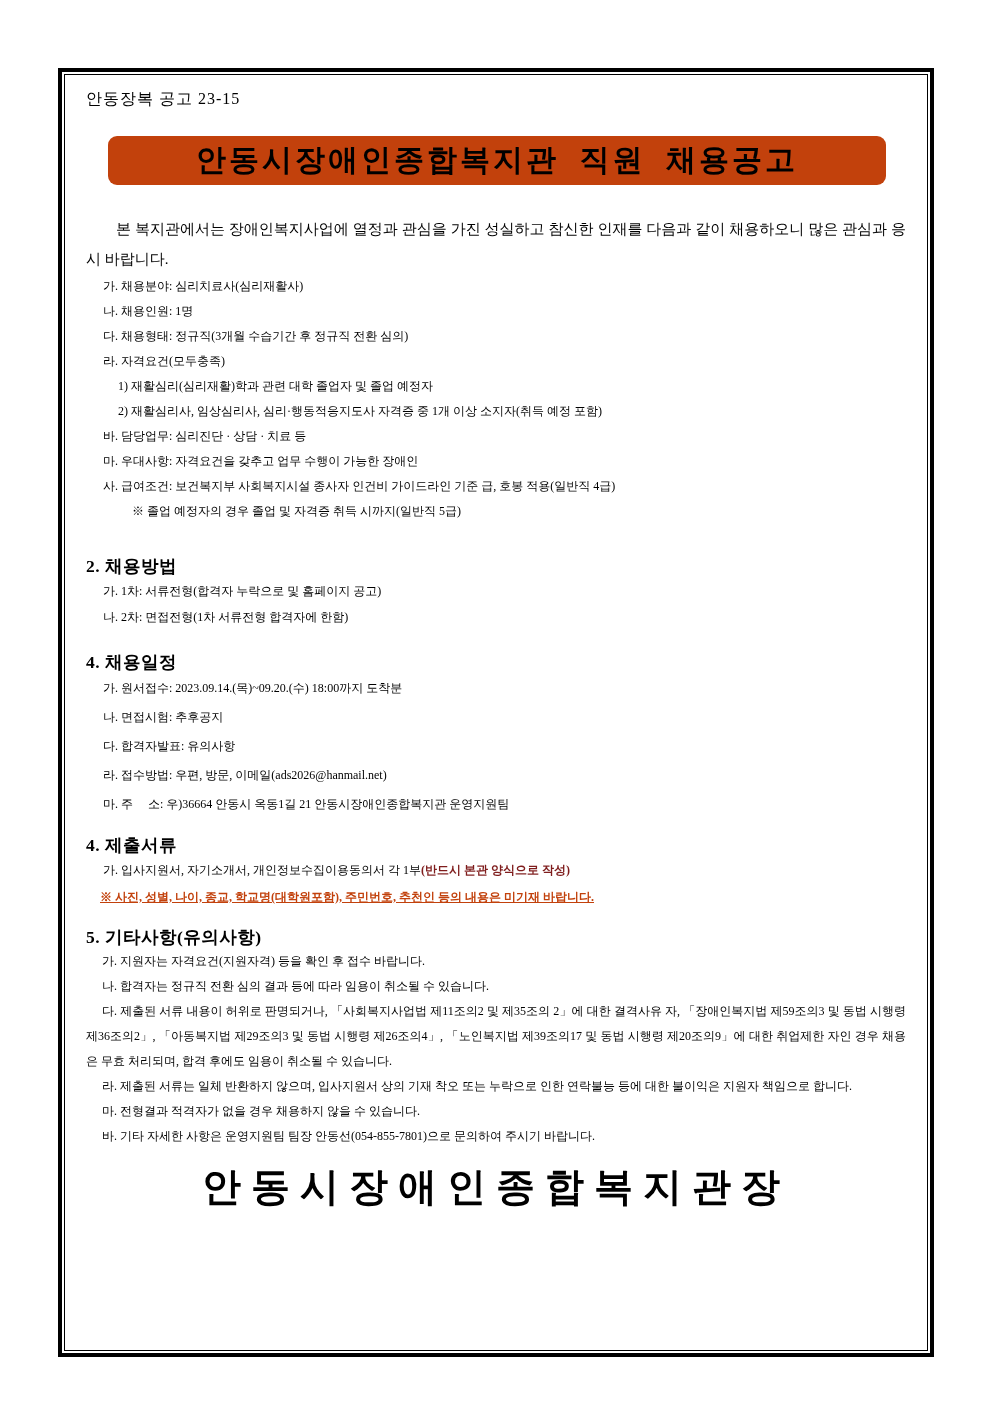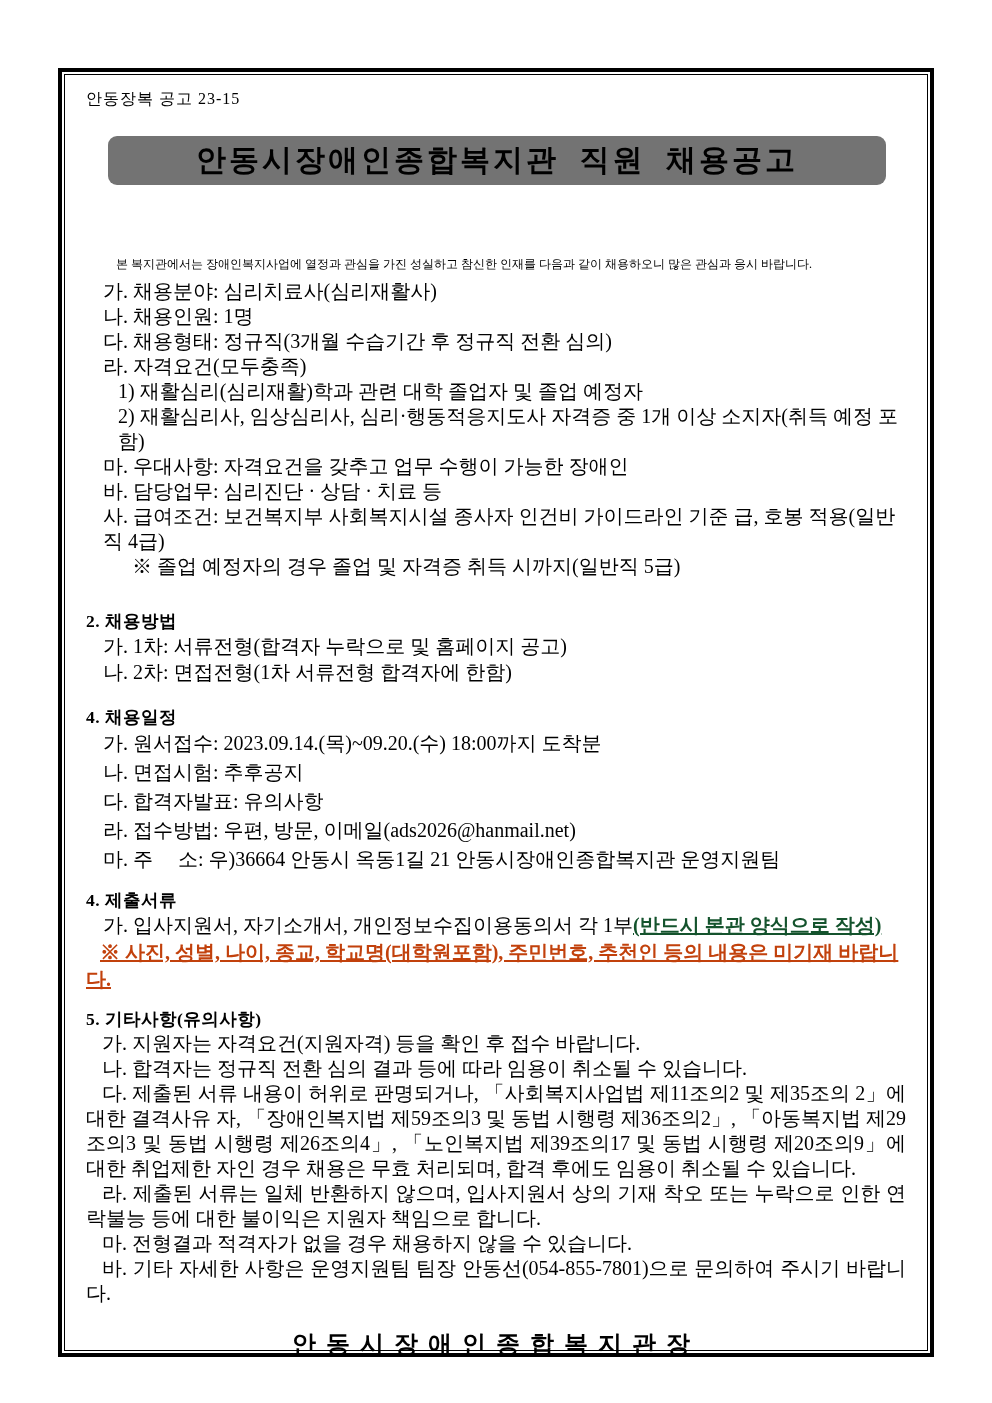--- a/index.html
+++ b/index.html
@@ -36,84 +36,83 @@
     padding: 16px 24px 0 24px;
   }
   .notice-no {
     font-size: 16px;
     line-height: 22px;
     letter-spacing: 1px;
   }
   .title-box {
     margin: 26px 20px 0 22px;
     height: 49px;
-    background: #737373;
+    background: #c2410c;
     border-radius: 9px;
     display: flex;
     align-items: center;
     justify-content: center;
   }
   .title-box .title {
     font-size: 30px;
     font-weight: bold;
     letter-spacing: 3px;
     word-spacing: 10px;
     white-space: nowrap;
   }
   .intro {
-    margin-top: 64px;
-    font-size: 12px;
+    margin-top: 29px;
+    font-size: 15px;
     line-height: 30px;
     text-align: justify;
     text-indent: 30px;
     white-space: pre-wrap;
   }
   .sec { margin: 0; }
   .sec-head {
     font-size: 17.5px;
     font-weight: bold;
     line-height: 24px;
     letter-spacing: 0.5px;
   }
   .mt-s1 { margin-top: 22px; }
   .mt-s2 { margin-top: 30px; }
   .mt-s3 { margin-top: 20px; }
   .mt-s4 { margin-top: 14px; }
   .mt-s5 { margin-top: 14px; }
   .line {
-    font-size: 20px;
+    font-size: 12px;
     line-height: 25px;
     white-space: pre-wrap;
   }
   .lv1 { padding-left: 17px; }
   .lv2 { padding-left: 32px; }
   .lv3 { padding-left: 46px; }
   .s2 .line { line-height: 26px; }
   .s3 .line { line-height: 29px; font-family: Liberation Serif, serif; }
   .s4 .line { line-height: 27px; }
   .para {
     text-indent: 16px;
     text-align: justify;
     padding-left: 0;
   }
   .blue-note {
-    color: #14532d;
+    color: #7f1d1d;
     font-weight: bold;
-    text-decoration: underline;
   }
   .red-warning {
     color: #c2410c;
     font-weight: bold;
     text-decoration: underline;
     padding-left: 14px;
   }
   .signature {
     margin-top: 16px;
     text-align: center;
-    font-size: 24px;
+    font-size: 39px;
     font-weight: bold;
     letter-spacing: 10px;
     line-height: 44px;
     white-space: nowrap;
   }
 </style>
 </head>
 <body>
 
 <div class="canvas">
@@ -129,22 +128,22 @@
 
       <div class="intro">본 복지관에서는 장애인복지사업에 열정과 관심을 가진 성실하고 참신한 인재를 다음과 같이 채용하오니 많은 관심과 응시 바랍니다.</div>
 
       <div class="sec s1">
         <div class="line lv1">가. 채용분야: 심리치료사(심리재활사)</div>
         <div class="line lv1">나. 채용인원: 1명</div>
         <div class="line lv1">다. 채용형태: 정규직(3개월 수습기간 후 정규직 전환 심의)</div>
         <div class="line lv1">라. 자격요건(모두충족)</div>
         <div class="line lv2">1) 재활심리(심리재활)학과 관련 대학 졸업자 및 졸업 예정자</div>
         <div class="line lv2">2) 재활심리사, 임상심리사, 심리·행동적응지도사 자격증 중 1개 이상 소지자(취득 예정 포함)</div>
+        <div class="line lv1">바. 담당업무: 심리진단 · 상담 · 치료 등</div>
         <div class="line lv1">마. 우대사항: 자격요건을 갖추고 업무 수행이 가능한 장애인</div>
-        <div class="line lv1">바. 담당업무: 심리진단 · 상담 · 치료 등</div>
         <div class="line lv1">사. 급여조건: 보건복지부 사회복지시설 종사자 인건비 가이드라인 기준 급, 호봉 적용(일반직 4급)</div>
         <div class="line lv3">※ 졸업 예정자의 경우 졸업 및 자격증 취득 시까지(일반직 5급)</div>
       </div>
 
       <div class="sec s2">
         <div class="sec-head mt-s2">2. 채용방법</div>
         <div class="line lv1">가. 1차: 서류전형(합격자 누락으로 및 홈페이지 공고)</div>
         <div class="line lv1">나. 2차: 면접전형(1차 서류전형 합격자에 한함)</div>
       </div>
 

